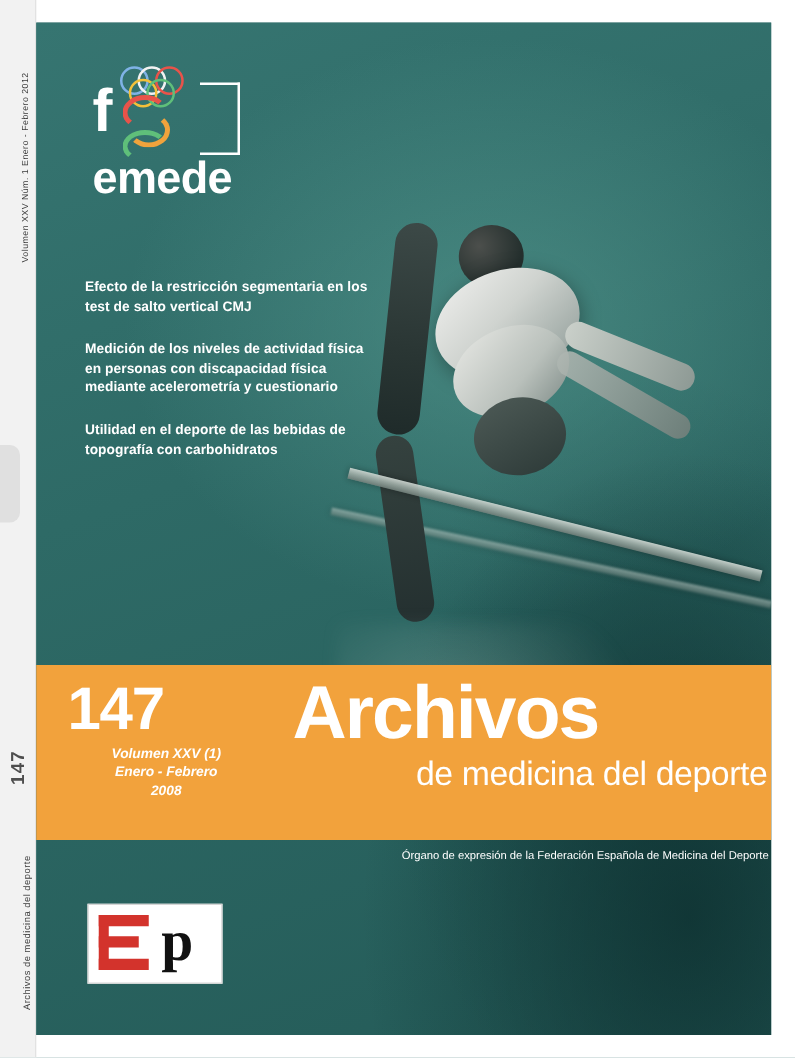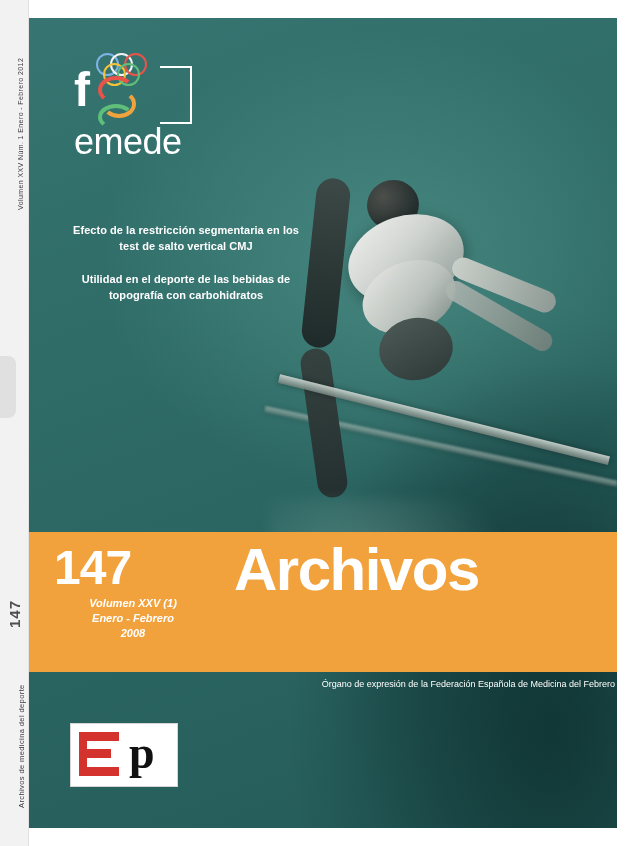--- a/index.html
+++ b/index.html
@@ -240,40 +240,39 @@
     position: absolute;
     left: 86px; top: 18px;
     width: 30px; height: 54px;
     border: 2px solid #ffffff;
     border-left: none;
   }
   #logo-text {
     position: absolute;
     left: 0; top: 76px;
     font-size: 36px;
-    font-weight: normal;
+    font-weight: bold;
     letter-spacing: -0.5px;
     color: #ffffff;
     line-height: 1;
   }
 
   
   #articles {
     position: absolute;
     left: 39px; top: 205px;
     width: 236px;
   }
   .article {
     color: #ffffff;
     font-size: 11px;
     font-weight: bold;
     line-height: 1.42;
     margin-bottom: 18px;
     letter-spacing: 0.05px;
-    text-align: center;
   }
 
   
   #banner {
     position: absolute;
     left: -1px; top: 514px;
     width: 589px; height: 140px;
     background: #f2a23c;
   }
   #banner-number {
@@ -411,37 +410,39 @@
         <span class="s s1"></span>
         <span class="s s2"></span>
         <span class="s s3"></span>
       </div>
       <div id="logo-box"></div>
       <div id="logo-text">emede</div>
     </div>
 
     <div id="articles">
       <div class="article">Efecto de la restricción segmentaria en los test de salto vertical CMJ</div>
+      <div class="article">Medición de los niveles de actividad física en personas con discapacidad física mediante acelerometría y cuestionario</div>
       <div class="article">Utilidad en el deporte de las bebidas de topografía con carbohidratos</div>
     </div>
 
     <div id="banner">
       <div id="banner-number">147</div>
       <div id="banner-vol">
         <div>Volumen XXV (1)</div>
         <div>Enero - Febrero</div>
         <div>2008</div>
       </div>
       <div id="title-block">
         <div id="title-main">Archivos</div>
+        <div id="title-sub">de medicina del deporte</div>
       </div>
     </div>
 
     <div id="organ">
-      <div>Órgano de expresión de la Federación Española de Medicina del Febrero</div>
+      <div>Órgano de expresión de la Federación Española de Medicina del Deporte</div>
     </div>
 
     <div id="pub-logo">
       <div id="pub-e">
         <span class="stem"></span>
         <span class="bar b1"></span>
         <span class="bar b2"></span>
         <span class="bar b3"></span>
       </div>
       <div id="pub-p">p</div>

